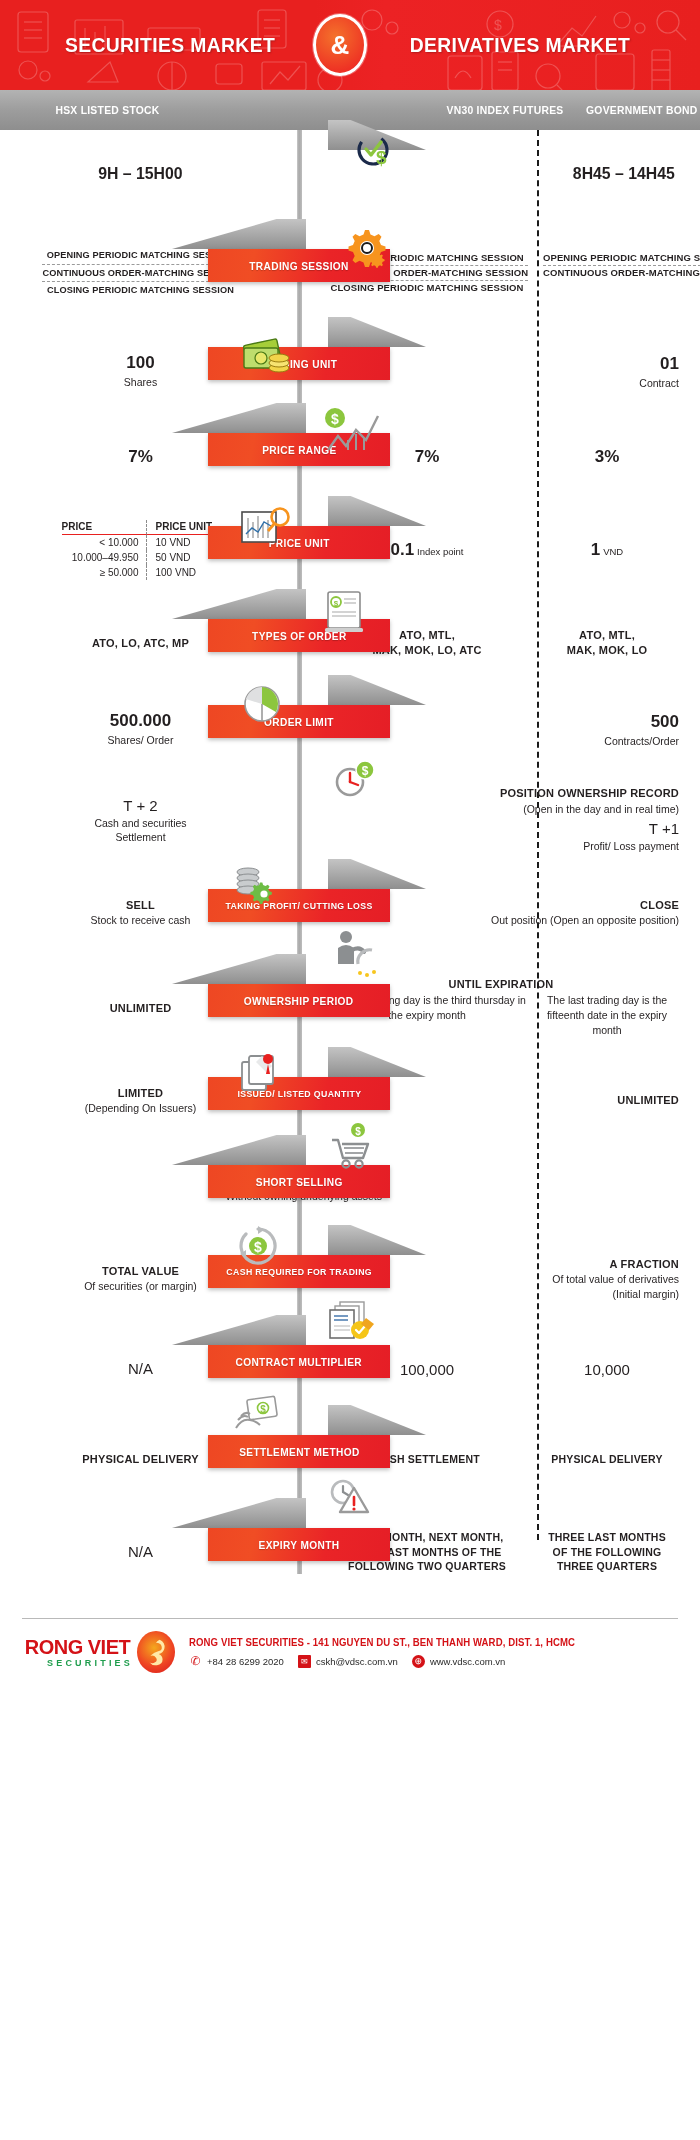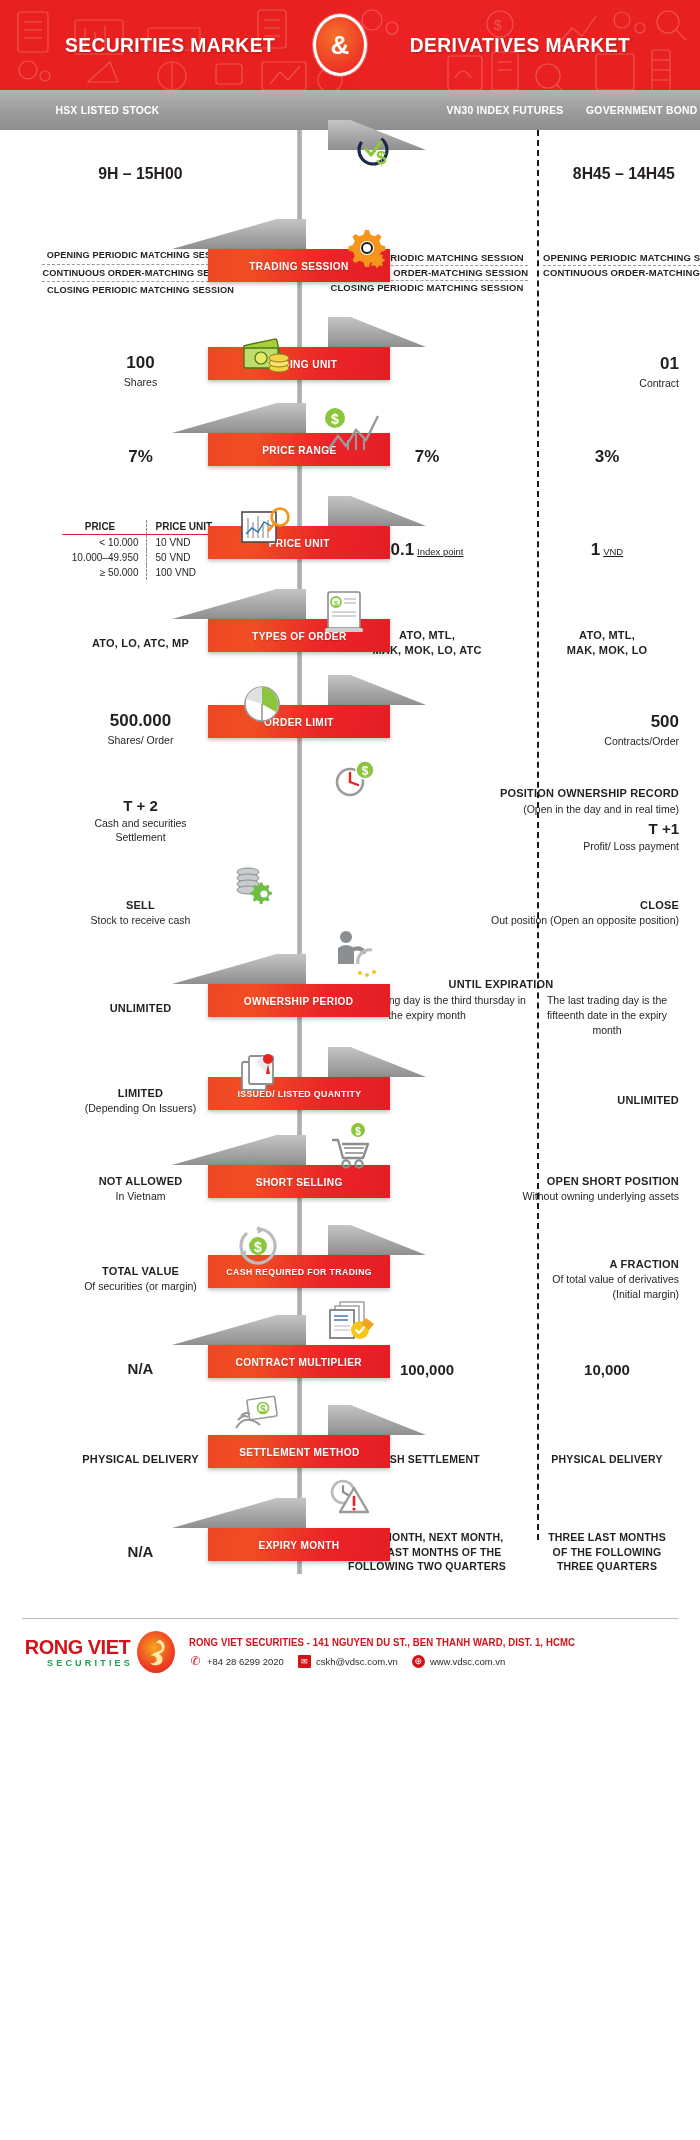--- a/index.html
+++ b/index.html
@@ -134,25 +134,25 @@
   }
   .rc-wide {
     width: 368px;
     text-align: right;
     font-size: 10.5px;
     line-height: 1.4;
     padding: 0 6px;
   }
 
   .big   { font-size: 17px; font-weight: bold; }
-  .big2  { font-size: 15px; font-weight: bold; }
+  .big2  { font-size: 15px; font-weight: normal; }
   .cap   { font-weight: bold; font-size: 11px; letter-spacing:.2px; }
   .capS  { font-weight: bold; font-size: 10.5px; letter-spacing:.2px; }
   .sub   { font-size: 10.5px; font-weight: normal; }
-  .subsm { font-size: 9.5px; font-weight: normal; text-decoration: underline; }
+  .subsm { font-size: 9.5px; font-weight: normal; }
   .cond  { transform: scaleX(0.93); display:inline-block; }
 
   
   .stack { display: inline-block; }
   .stack .ln { padding: 2px 0; font-size: 9.2px; font-weight: bold; letter-spacing: .1px; white-space: nowrap;}
   .stack .ln + .ln { border-top: 1px dashed #9a9a9a; }
   .stack2 .ln { font-size: 9.5px; font-weight: bold; padding: 1px 0; line-height:1.25;}
   .stack2 .ln + .ln { border-top: 1px dashed #9a9a9a; }
 
   
@@ -217,21 +217,21 @@
   .price-table {
     display: inline-block;
     text-align: left;
     font-size: 10px;
   }
   .price-table .hdr {
     display: flex;
     font-weight: bold;
     font-size: 10px;
   }
-  .price-table .hdr .h1 { width: 84px; text-align: center; padding-right: 7px; border-bottom: 1.5px solid #e8201f; }
+  .price-table .hdr .h1 { width: 84px; text-align: left; padding-right: 7px; border-bottom: 1.5px solid #e8201f; }
   .price-table .hdr .h2 { width: 74px; text-align: left; padding-left: 9px; border-left: 1px dashed #8c8c8c; border-bottom: 1.5px solid #e8201f;}
   .price-table .r { display: flex; line-height: 1.5; }
   .price-table .r .a { width: 84px; text-align: right; padding-right: 7px; }
   .price-table .r .b { width: 74px; text-align: left; padding-left: 9px; border-left: 1px dashed #8c8c8c; }
 
   
   .footline { height: 1px; background: #b9b9b9; margin: 8px 22px 0 22px; }
   .footer {
     display: flex;
     align-items: center;
@@ -610,20 +610,26 @@
               <ellipse cx="18" cy="16" rx="11" ry="4"></ellipse>
               <ellipse cx="18" cy="22" rx="11" ry="4"></ellipse>
               <ellipse cx="18" cy="28" rx="11" ry="4"></ellipse>
             </g>
             <g fill="#6ebd45">
               <path d="M32 24 l3 0 l1 3.3 l3 1.3 l3.1-1.6 l2.1 2.1 l-1.6 3.1 l1.3 3 l3.3 1 l0 3 l-3.3 1 l-1.3 3 l1.6 3.1 l-2.1 2.1 l-3.1-1.6 l-3 1.3 l-1 3.3 l-3 0 l-1-3.3 l-3-1.3 l-3.1 1.6 l-2.1-2.1 l1.6-3.1 l-1.3-3 l-3.3-1 l0-3 l3.3-1 l1.3-3 l-1.6-3.1 l2.1-2.1 l3.1 1.6 l3-1.3 z" transform="translate(-2,-6) scale(0.78) translate(9,10)"></path>
             </g>
             <circle cx="34" cy="32" r="3.6" fill="#ffffff"></circle>
           </svg>
       </div>
+      <div class="ribbon-wrap">
+        <div class="ribbon-fold fold-right"></div>
+        <div class="ribbon sm">
+            <span>TAKING PROFIT/ CUTTING LOSS</span>
+          </div>
+      </div>
       <div class="right-col">
         <div class="rc-wide">
           <div class="cap">CLOSE</div>
           <div class="sub">Out position (Open an opposite position)</div>
         </div>
       </div>
     </div>
 
     <div class="row" style="min-height:100px">
       <div class="left-col">
@@ -674,24 +680,20 @@
         <div class="ribbon sm">
             <span>ISSUED/ LISTED QUANTITY</span>
           </div>
       </div>
       <div class="right-col">
         <div class="rc-wide"><span class="cap">UNLIMITED</span></div>
       </div>
     </div>
 
     <div class="row" style="min-height:90px">
-      <div class="left-col">
-        <div class="cap">NOT ALLOWED</div>
-        <div class="sub">In Vietnam</div>
-      </div>
       <div class="row-icon icon-r" style="top:-22px;left:328px;width:48px;height:48px">
         <svg viewBox="0 0 48 48">
             <circle cx="30" cy="8" r="7" fill="#8cc63e"></circle>
             <text x="30" y="13" font-size="10" font-weight="bold" fill="#ffffff" text-anchor="middle" font-family="Liberation Sans, sans-serif">$</text>
             <path d="M4 18 l6 0 l5 18 l20 0 l5 -14 l-26 0" fill="none" stroke="#8c8f91" stroke-width="2.4" stroke-linejoin="round"></path>
             <g stroke="#8c8f91" stroke-width="1.6">
               <line x1="16" y1="26" x2="36" y2="26"></line>
               <line x1="17" y1="31" x2="35" y2="31"></line>
             </g>
             <circle cx="18" cy="42" r="3.6" fill="none" stroke="#8c8f91" stroke-width="2.2"></circle>

